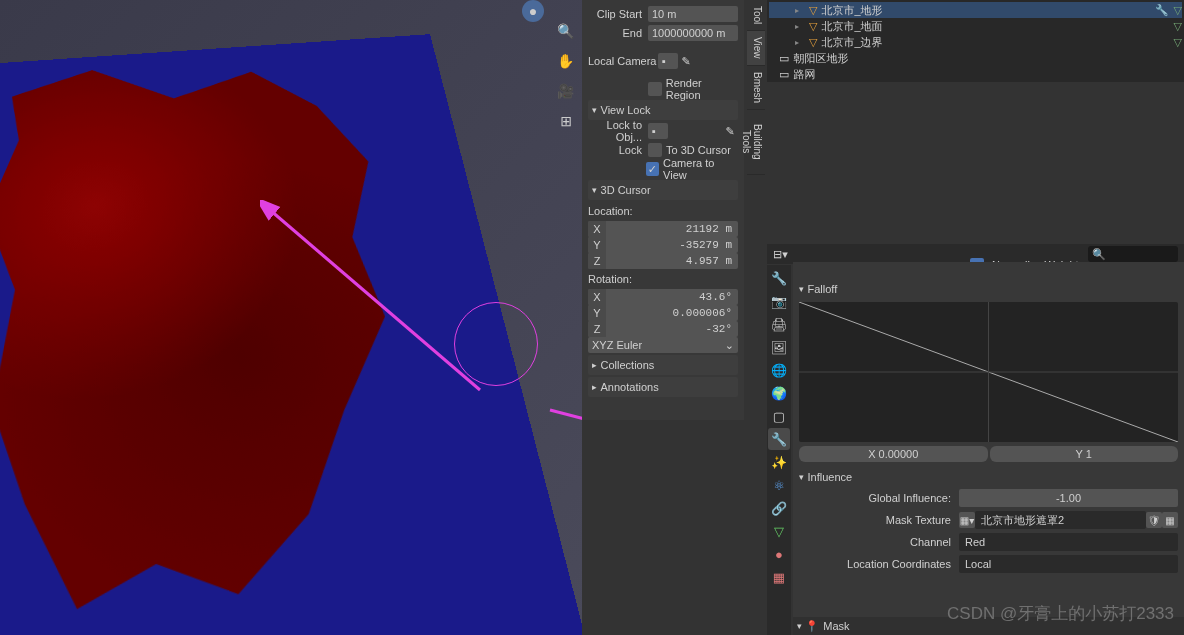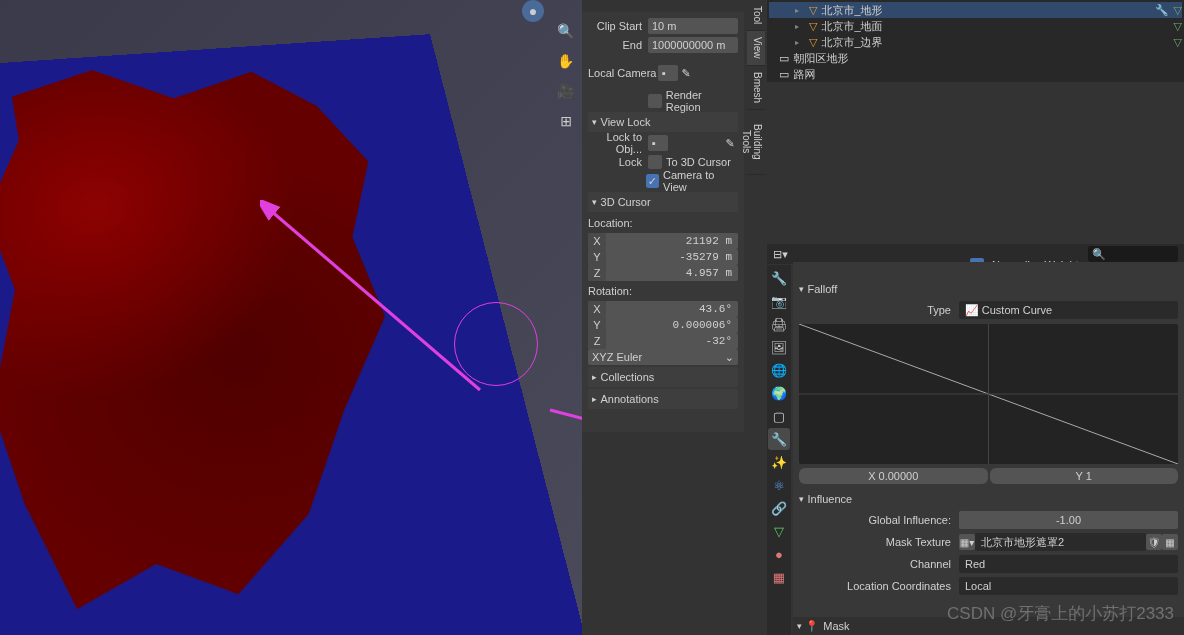--- a/index.html
+++ b/index.html
@@ -8,21 +8,21 @@
 .terrain { position: absolute; left: -50px; top: -30px; width: 550px; height: 680px; background: #1a1a8a; transform: perspective(800px) rotateX(25deg) rotateZ(-5deg); }
 .terrain-red { position: absolute; left: 10px; top: 20px; width: 460px; height: 620px; background: #6a1515; clip-path: polygon(10% 5%, 30% 0%, 50% 8%, 70% 3%, 85% 12%, 95% 25%, 88% 40%, 92% 55%, 80% 70%, 70% 85%, 55% 95%, 40% 90%, 25% 95%, 15% 80%, 8% 65%, 12% 45%, 5% 30%, 12% 15%); filter: contrast(1.3); }
 .terrain-red::before { content:''; position:absolute; inset:0; background: radial-gradient(circle at 30% 30%, #8a2020 0%, transparent 40%), radial-gradient(circle at 60% 60%, #5a1010 0%, transparent 50%); }
 .circle { position: absolute; left: 454px; top: 302px; width: 84px; height: 84px; border: 1px solid #e040e0; border-radius: 50%; }
 .arrow { position: absolute; pointer-events: none; }
 .arrow1 { left: 260px; top: 200px; width: 230px; height: 200px; }
 .arrow2 { left: 540px; top: 400px; width: 530px; height: 150px; }
 .tool-col { position: absolute; left: 554px; top: 20px; width: 24px; display: flex; flex-direction: column; gap: 8px; align-items: center; }
 .tool-btn { width: 22px; height: 22px; display: flex; align-items: center; justify-content: center; color: #ccc; font-size: 14px; border-radius: 3px; }
 .tool-col2 { position: absolute; left: 522px; top: 0px; width: 22px; height: 22px; }
-.panel { position: absolute; left: 582px; top: 12px; width: 162px; height: 420px; background: #383838; padding: 4px 6px; }
+.panel { position: absolute; left: 582px; top: 0; width: 162px; height: 420px; background: #383838; padding: 4px 6px; }
 .row { display: flex; align-items: center; height: 18px; margin: 1px 0; }
 .lbl { text-align: right; padding-right: 6px; }
 .inp { background: #545454; border-radius: 2px; padding: 0 4px; height: 16px; display: flex; align-items: center; justify-content: space-between; }
 .num { background: #545454; border-radius: 2px; height: 16px; display: flex; align-items: center; position: relative; }
 .num-l { width: 18px; text-align: center; background: #4a4a4a; border-radius: 2px 0 0 2px; height: 16px; line-height: 16px; }
 .num-v { flex: 1; text-align: right; padding-right: 6px; font-family: Liberation Mono, monospace; }
 .chk { width: 14px; height: 14px; background: #545454; border-radius: 2px; margin-right: 4px; display: inline-flex; align-items: center; justify-content: center; }
 .chk.on { background: #4772b3; }
 .hdr { display: flex; align-items: center; height: 20px; background: #3e3e3e; border-radius: 2px; padding: 0 4px; margin: 2px 0; cursor: pointer; }
 .hdr::before { content: '▸'; margin-right: 4px; font-size: 9px; }
@@ -248,24 +248,20 @@
   <div class="ptab" style="color:#6c6">▽</div>
   <div class="ptab" style="color:#d77">●</div>
   <div class="ptab" style="color:#d77">▦</div>
 </div>
 
 <div class="props">
   <div style="height:14px"></div>
   <div class="sub-hdr">
       <span>Falloff</span>
     </div>
-  <div class="prow">
-      <span class="plbl">Type</span>
-      <div class="pval"><span>📈</span>&nbsp;<span>Custom Curve</span></div>
-    </div>
 
   <div class="curve">
     <svg class="curve-line">
         <line x1="0" y1="0" x2="100%" y2="100%" stroke="#aaa" stroke-width="1"></line>
         <line x1="0" y1="50%" x2="100%" y2="50%" stroke="#444"></line>
         <line x1="50%" y1="0" x2="50%" y2="100%" stroke="#444"></line>
       </svg>
   </div>
   <div class="xy">
       <div>

